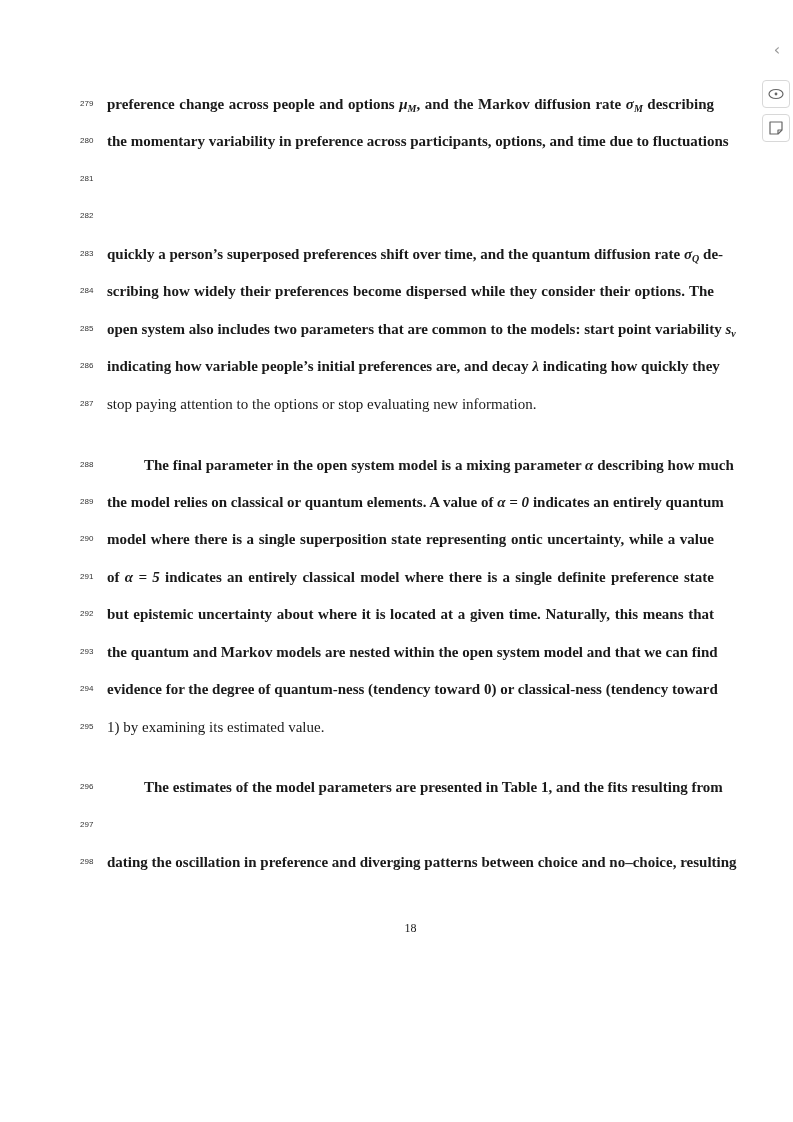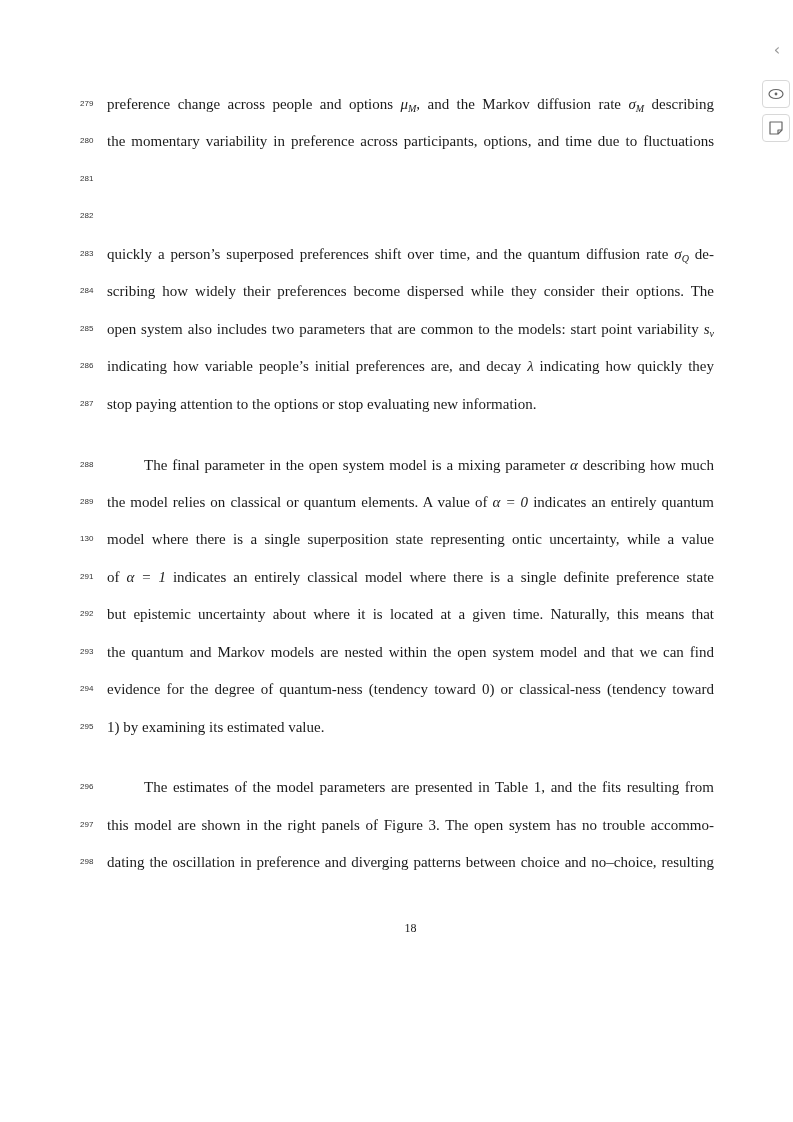--- a/index.html
+++ b/index.html
@@ -1,21 +1,21 @@
 <!DOCTYPE html>
 <html><head>
 <meta charset="utf-8">
 <style>
   html, body { margin: 0; padding: 0; background: #ffffff; }
   body { width: 793px; height: 1122px; position: relative; overflow: hidden;
          font-family: "Liberation Serif", "DejaVu Serif", serif; color: #1a1a1a; }
   .page { position: absolute; left: 14px; top: 0; width: 793px; height: 1122px; }
   .line { position: absolute; left: 93px; width: 607px; font-size: 15px; line-height: 20px;
           white-space: nowrap; }
-  .line.justify { text-align: justify; text-align-last: justify; }
+  .line.justify { text-align: justify; text-align-last: justify; font-weight: bold; }
   .line.indent { text-indent: 37px; }
   .lnum { position: absolute; left: 66px; width: 18px; font-family: "Liberation Sans", "DejaVu Sans", sans-serif;
           font-size: 8px; line-height: 20px; color: #333; }
   .m { font-style: italic; }
   .sub { font-size: 10px; font-style: italic; vertical-align: -3px; line-height: 0; }
   .pagenum { position: absolute; top: 918px; left: 0; width: 793px; text-align: center; font-size: 12px; line-height: 20px; }
   .chev { position: absolute; left: 769px; top: 40px; width: 16px; height: 20px; color: #9a9a9a;
           font-family: "DejaVu Sans", sans-serif; font-size: 16px; line-height: 20px; text-align: center; cursor: pointer; }
   .sbtn { position: absolute; left: 762px; width: 28px; height: 28px; border: 1px solid #d8d8d8; border-radius: 4px;
           background: #fff; display: flex; align-items: center; justify-content: center; cursor: pointer; box-sizing: border-box; }
@@ -29,49 +29,48 @@
   <div class="lnum" style="top:131px">280</div>
   <div class="lnum" style="top:169px">281</div>
   <div class="lnum" style="top:206px">282</div>
   <div class="lnum" style="top:244px">283</div>
   <div class="lnum" style="top:281px">284</div>
   <div class="lnum" style="top:319px">285</div>
   <div class="lnum" style="top:356px">286</div>
   <div class="lnum" style="top:394px">287</div>
   <div class="lnum" style="top:455px">288</div>
   <div class="lnum" style="top:492px">289</div>
-  <div class="lnum" style="top:529px">130</div>
+  <div class="lnum" style="top:529px">290</div>
   <div class="lnum" style="top:567px">291</div>
   <div class="lnum" style="top:604px">292</div>
   <div class="lnum" style="top:642px">293</div>
   <div class="lnum" style="top:679px">294</div>
   <div class="lnum" style="top:717px">295</div>
   <div class="lnum" style="top:777px">296</div>
   <div class="lnum" style="top:815px">297</div>
   <div class="lnum" style="top:852px">298</div>
 
   <div class="line justify" style="top:94px"><span>preference change across people and options </span><span class="m">μ</span><span class="sub">M</span><span>, and the Markov diffusion rate </span><span class="m">σ</span><span class="sub">M</span><span> describing</span></div>
   <div class="line justify" style="top:131px">the momentary variability in preference across participants, options, and time due to fluctuations</div>
   <div class="line justify" style="top:244px"><span>quickly a person’s superposed preferences shift over time, and the quantum diffusion rate </span><span class="m">σ</span><span class="sub">Q</span><span> de-</span></div>
   <div class="line justify" style="top:281px">scribing how widely their preferences become dispersed while they consider their options.  The</div>
   <div class="line justify" style="top:319px"><span>open system also includes two parameters that are common to the models: start point variability </span><span class="m">s</span><span class="sub">v</span></div>
   <div class="line justify" style="top:356px"><span>indicating how variable people’s initial preferences are, and decay </span><span class="m">λ</span><span> indicating how quickly they</span></div>
   <div class="line" style="top:394px">stop paying attention to the options or stop evaluating new information.</div>
 
   <div class="line justify indent" style="top:455px"><span>The final parameter in the open system model is a mixing parameter </span><span class="m">α</span><span> describing how much</span></div>
   <div class="line justify" style="top:492px"><span>the model relies on classical or quantum elements. A value of </span><span class="m">α = 0</span><span> indicates an entirely quantum</span></div>
   <div class="line justify" style="top:529px">model where there is a single superposition state representing ontic uncertainty, while a value</div>
-  <div class="line justify" style="top:567px"><span>of </span><span class="m">α = 1</span><span> indicates an entirely classical model where there is a single definite preference state</span></div>
+  <div class="line justify" style="top:567px"><span>of </span><span class="m">α = 5</span><span> indicates an entirely classical model where there is a single definite preference state</span></div>
   <div class="line justify" style="top:604px">but epistemic uncertainty about where it is located at a given time.  Naturally, this means that</div>
   <div class="line justify" style="top:642px">the quantum and Markov models are nested within the open system model and that we can find</div>
   <div class="line justify" style="top:679px">evidence for the degree of quantum-ness (tendency toward 0) or classical-ness (tendency toward</div>
   <div class="line" style="top:717px">1) by examining its estimated value.</div>
 
   <div class="line justify indent" style="top:777px">The estimates of the model parameters are presented in Table 1, and the fits resulting from</div>
-  <div class="line justify" style="top:815px">this model are shown in the right panels of Figure 3.  The open system has no trouble accommo-</div>
   <div class="line justify" style="top:852px">dating the oscillation in preference and diverging patterns between choice and no–choice, resulting</div>
 
   <div class="pagenum">18</div>
 </div>
 
 <div class="chev">
   <span>‹</span>
 </div>
 <div class="sbtn" style="top:80px">
   <svg width="16" height="12" viewBox="0 0 16 12">

